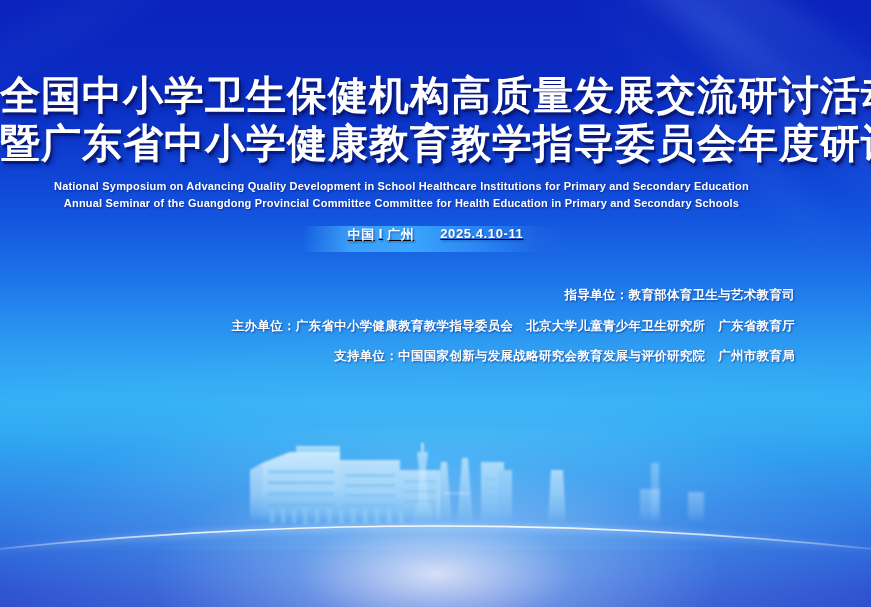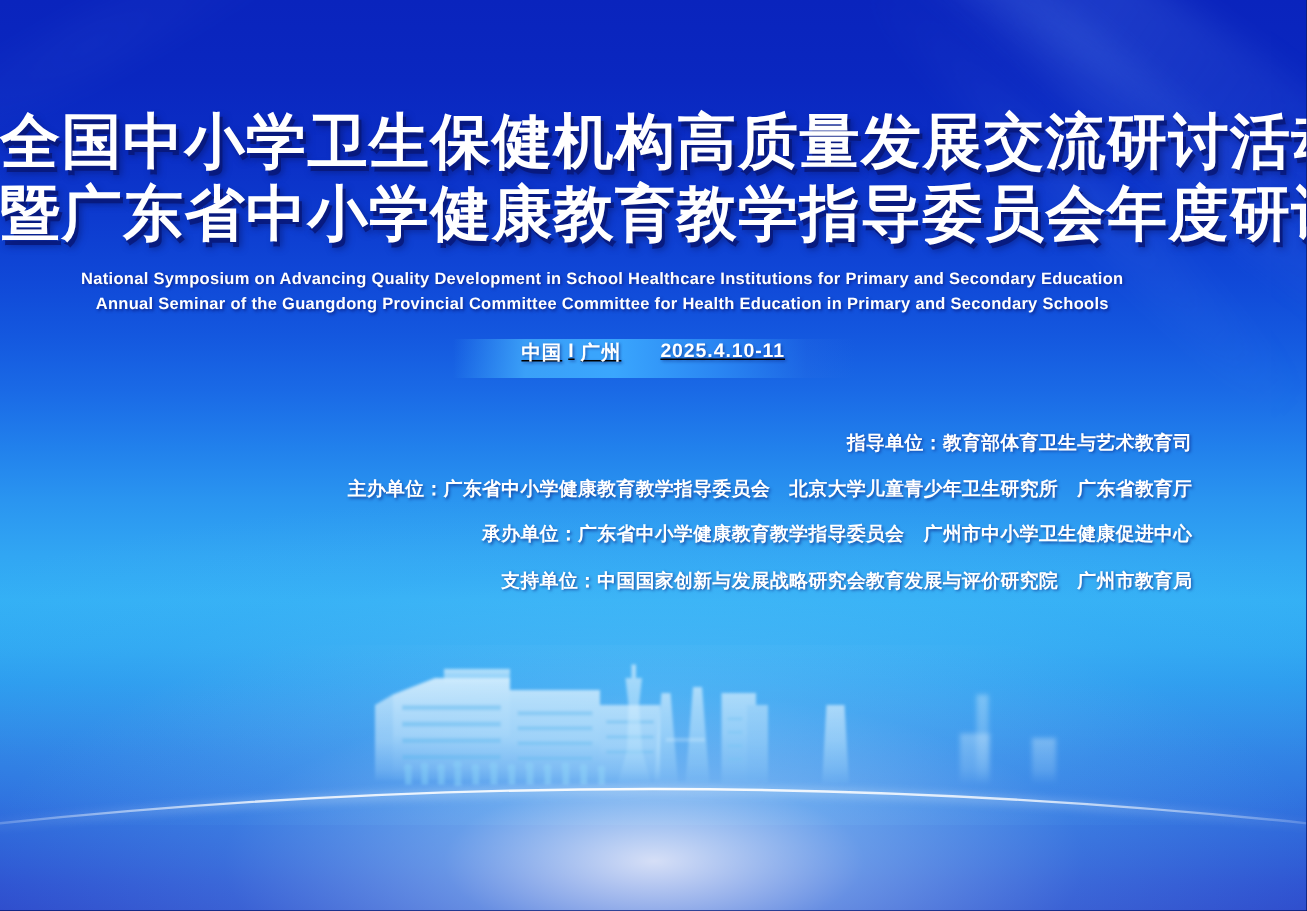--- a/index.html
+++ b/index.html
@@ -346,20 +346,17 @@
   </div>
 
   <div class="orgs">
     <div class="org-row">
       <span class="org-label">指导单位：</span><span class="org-value">教育部体育卫生与艺术教育司</span>
     </div>
     <div class="org-row">
       <span class="org-label">主办单位：</span><span class="org-value">广东省中小学健康教育教学指导委员会　北京大学儿童青少年卫生研究所　广东省教育厅</span>
     </div>
     <div class="org-row">
-      <span class="org-label">承办单位：</span><span class="org-value">广东省中小学健康教育教学指导委员会　广州市中小学卫生健康促进中心</span>
-    </div>
-    <div class="org-row">
       <span class="org-label">支持单位：</span><span class="org-value">中国国家创新与发展战略研究会教育发展与评价研究院　广州市教育局</span>
     </div>
   </div>
 
 </div>
 
 </body></html>

